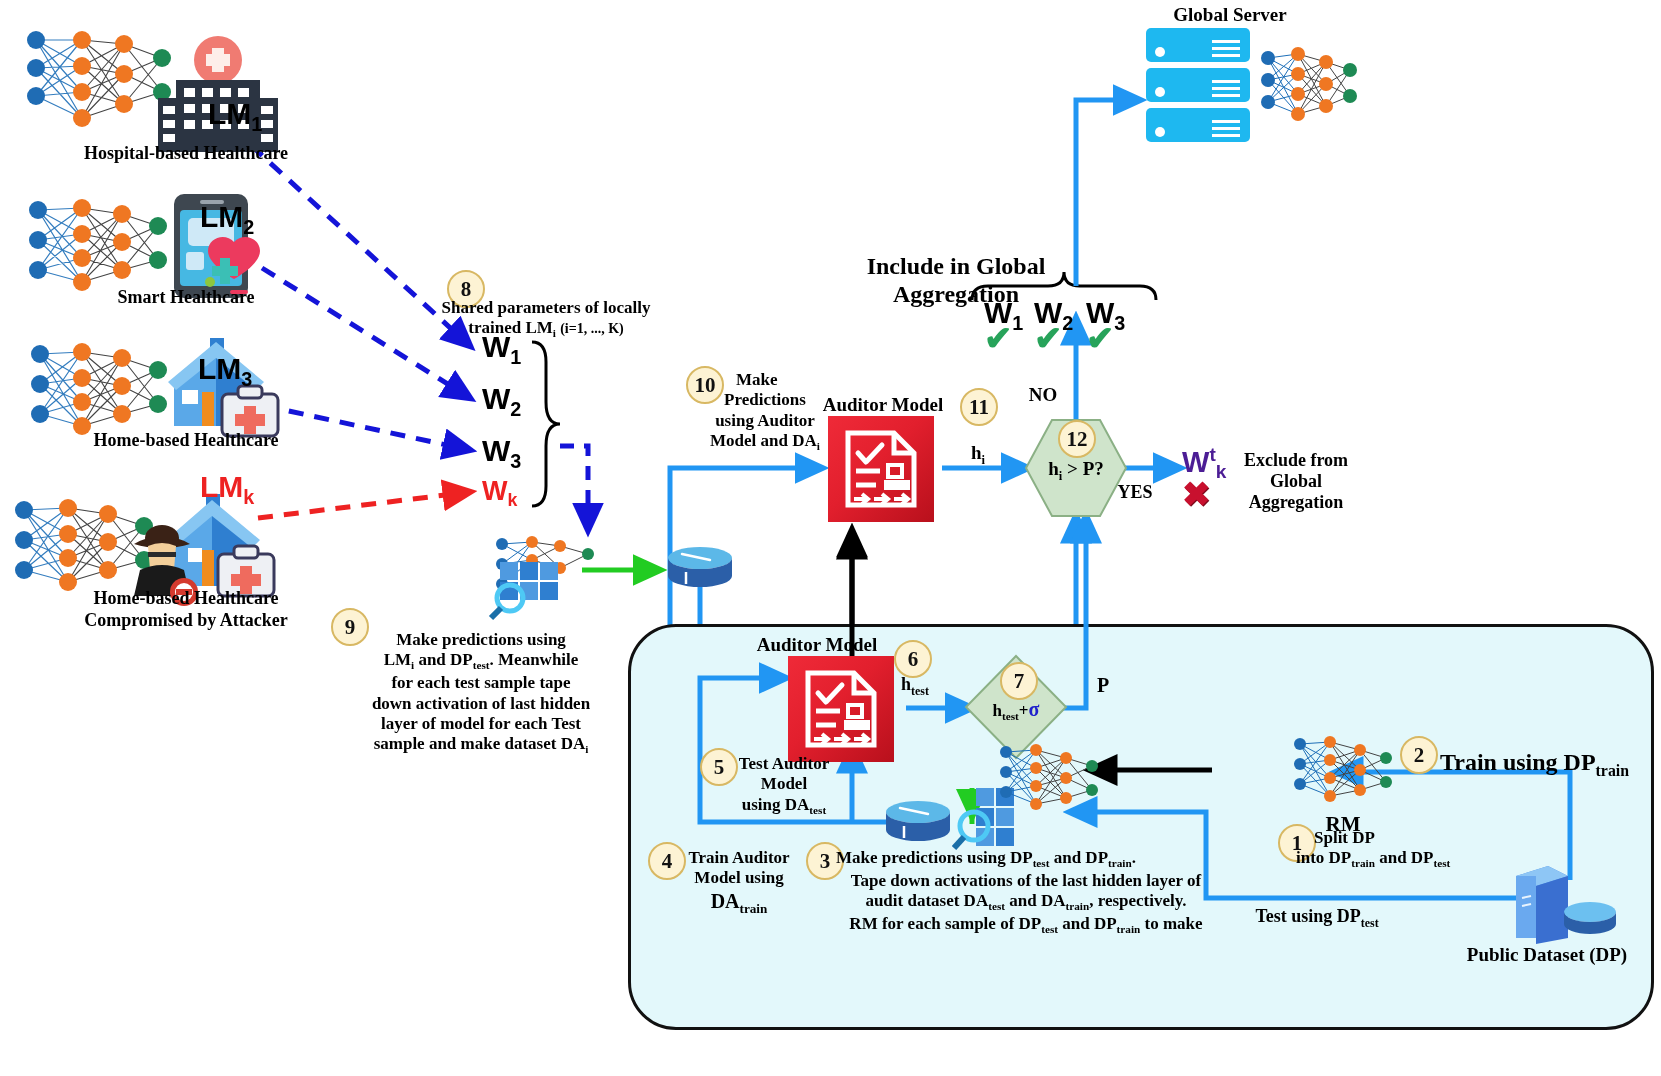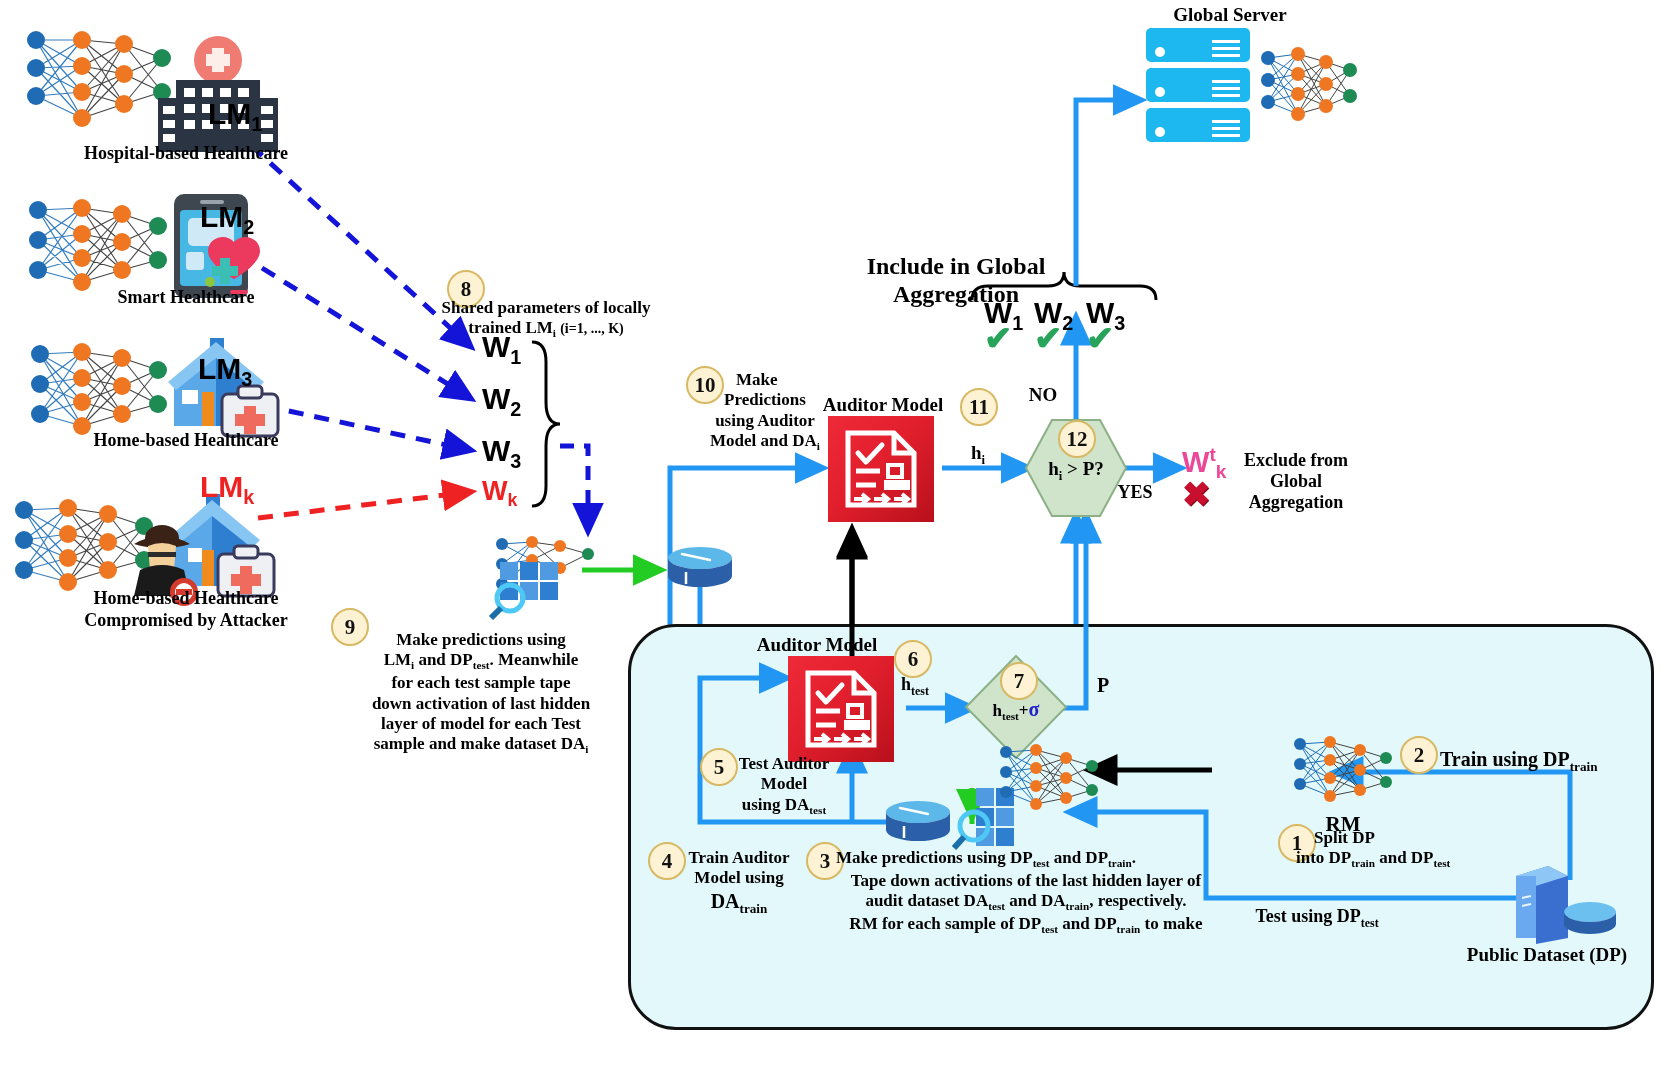--- a/index.html
+++ b/index.html
@@ -456,21 +456,21 @@
 </div>
 <div class="abs" style="left:1058px;top:420px;">
   <span class="step">12</span>
 </div>
 <div class="abs lbl" style="left:1024px;top:458px;width:104px;font-size:19px;">
   <span>h</span><span class="sub">i</span><span> &gt; P?</span>
 </div>
 
 <div class="abs lbl" style="left:1110px;top:482px;width:50px;font-size:18px;">YES</div>
 
-<div class="abs wlbl" style="left:1182px;top:444px;color:#ec4899;font-size:29px;">
+<div class="abs wlbl" style="left:1182px;top:444px;color:#4c1d95;font-size:29px;">
   <span>W</span><span class="sup">t</span><span class="sub">k</span>
 </div>
 <div class="abs redx" style="left:1182px;top:478px;">✖</div>
 <div class="abs lbl" style="left:1216px;top:450px;width:160px;font-size:18px;">
   <div>Exclude from</div>
   <div>Global</div>
   <div>Aggregation</div>
 </div>
 
 <div class="abs lbl" style="left:836px;top:252px;width:240px;font-size:24px;">Include in Global Aggregation</div>
@@ -664,21 +664,21 @@
       <circle cx="70" cy="60" r="6" fill="#ef7722"></circle>
     <circle cx="96" cy="28" r="6" fill="#1e8a54"></circle>
       <circle cx="96" cy="52" r="6" fill="#1e8a54"></circle>
   </svg>
 </div>
 <div class="abs lbl" style="left:1298px;top:812px;width:90px;font-size:21px;">RM</div>
 
 <div class="abs" style="left:1400px;top:736px;">
   <span class="step">2</span>
 </div>
-<div class="abs lbl" style="left:1440px;top:748px;width:200px;font-size:20px;text-align:left;">
+<div class="abs lbl" style="left:1440px;top:748px;width:200px;font-size:24px;text-align:left;">
   <span>Train using DP</span><span class="sub">train</span>
 </div>
 
 <div class="abs" style="left:1278px;top:824px;">
   <span class="step">1</span>
 </div>
 <div class="abs steptxt" style="left:1314px;top:828px;width:200px;text-align:left;">
   <div>Split DP</div>
   <div style="margin-left:-18px;">into  DP<span class="sub">train</span>  and DP<span class="sub">test</span></div>
 </div>

